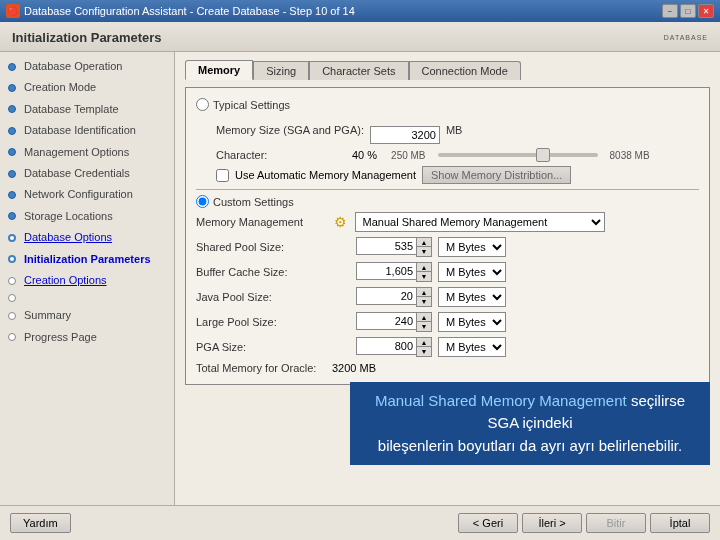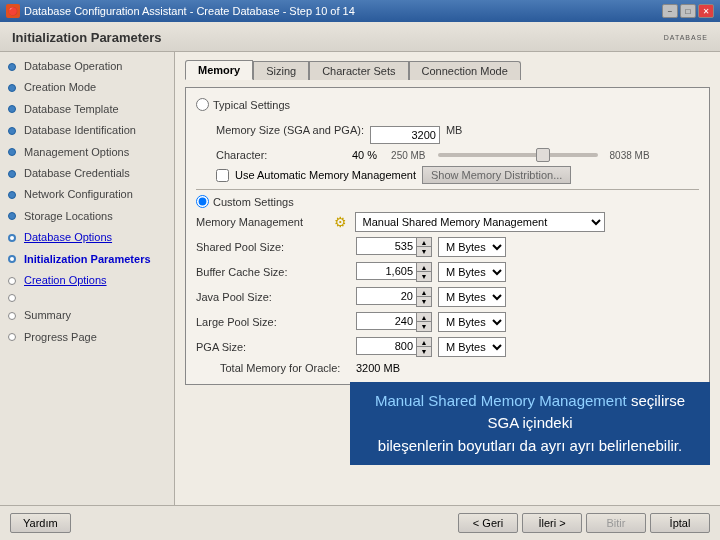--- a/index.html
+++ b/index.html
@@ -398,21 +398,20 @@
     .info-icon {
       color: #c8a000;
       font-size: 14px;
     }
 
     .total-row {
       display: flex;
       align-items: flex-end;
       gap: 6px;
       margin-top: 3px;
-      margin-left: 24px;
     }
 
     .content-wrapper {
       position: relative;
       flex: 1;
       display: flex;
       flex-direction: column;
     }
   </style>
 </head>

